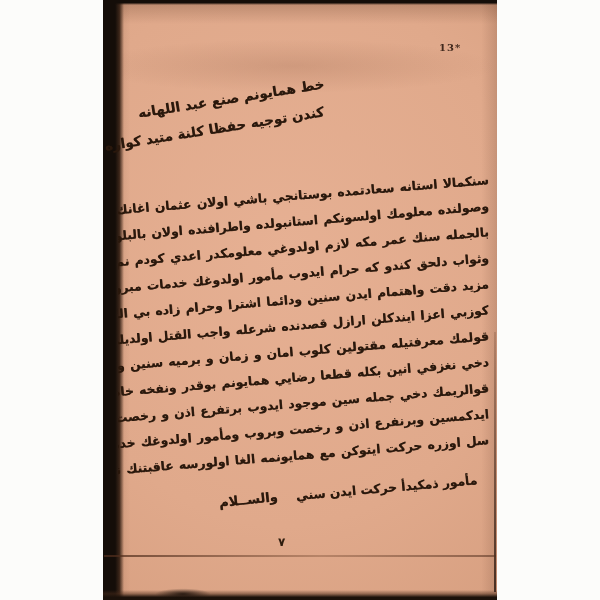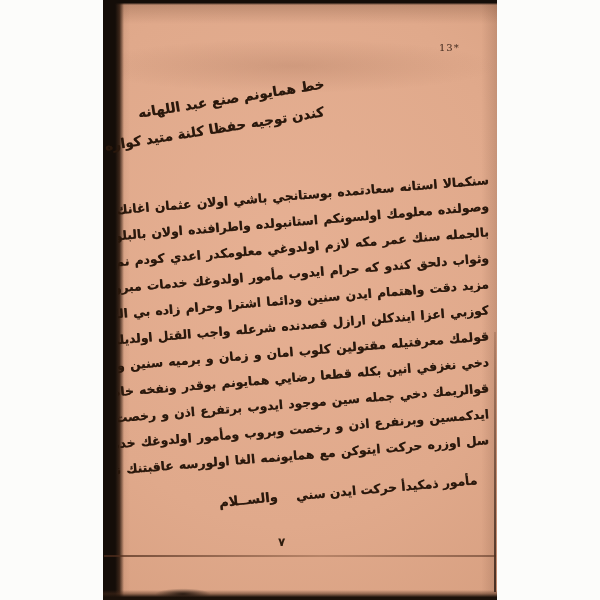--- a/index.html
+++ b/index.html
@@ -28,21 +28,21 @@
     background:linear-gradient(0deg,#1b110a 28%,rgba(75,44,27,.5) 62%,rgba(75,44,27,0) 100%);}
   .bottom-blob{position:absolute;left:146px;top:585px;width:74px;height:15px;border-radius:50%;
     background:radial-gradient(50% 50% at 50% 60%, rgba(25,15,9,.85), rgba(25,15,9,0) 75%);}
   .crease{position:absolute;left:104px;top:555px;width:392px;height:2px;
     background:linear-gradient(90deg,rgba(80,45,28,.75),rgba(110,66,42,.35) 55%,rgba(80,45,28,.55));}
   .right-line{position:absolute;left:494px;top:332px;width:2px;height:260px;
     background:linear-gradient(180deg,rgba(90,50,30,.2),rgba(40,22,14,.8));}
 
   
   .sig{position:absolute;left:439px;top:42px;font-family:"DejaVu Serif",serif;
-    font-size:10px;letter-spacing:1px;color:#40291d;}
+    font-size:10px;letter-spacing:1px;color:#40291d;font-weight:bold;}
   .folio{position:absolute;left:278px;top:535px;font-size:12px;font-weight:bold;color:#2f1d0e;}
 
   
   .ink{color:#2a180c;direction:rtl;white-space:nowrap;font-weight:bold;
     font-family:"DejaVu Sans",sans-serif;
     text-shadow:0.3px 0.2px 0.4px rgba(42,24,12,.75);}
   .hdr{position:absolute;text-align:right;font-size:13.5px;transform:rotate(-9deg);
     transform-origin:0 50%;}
   .hdr1{left:168px;top:100px;width:158px;}
   .hdr2{left:148px;top:131px;width:178px;}

